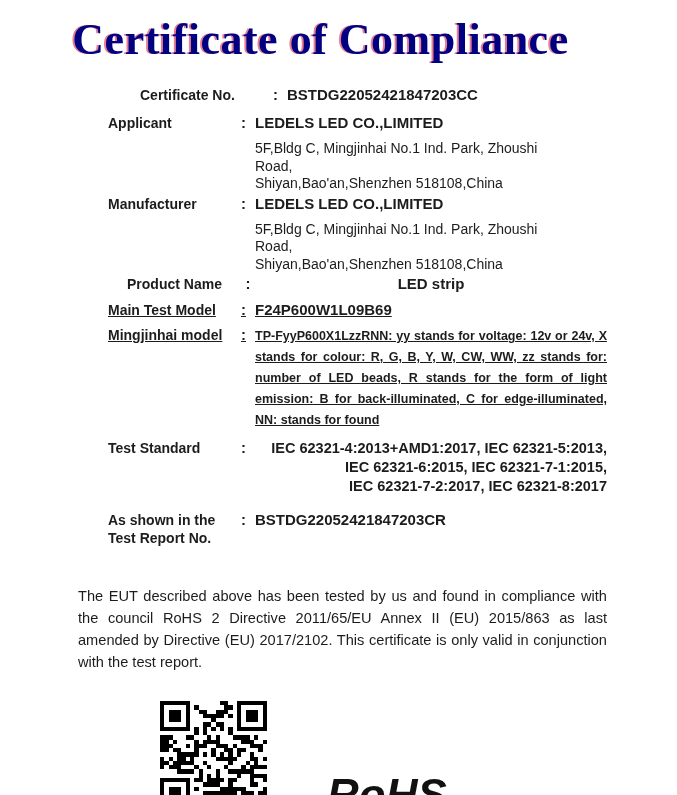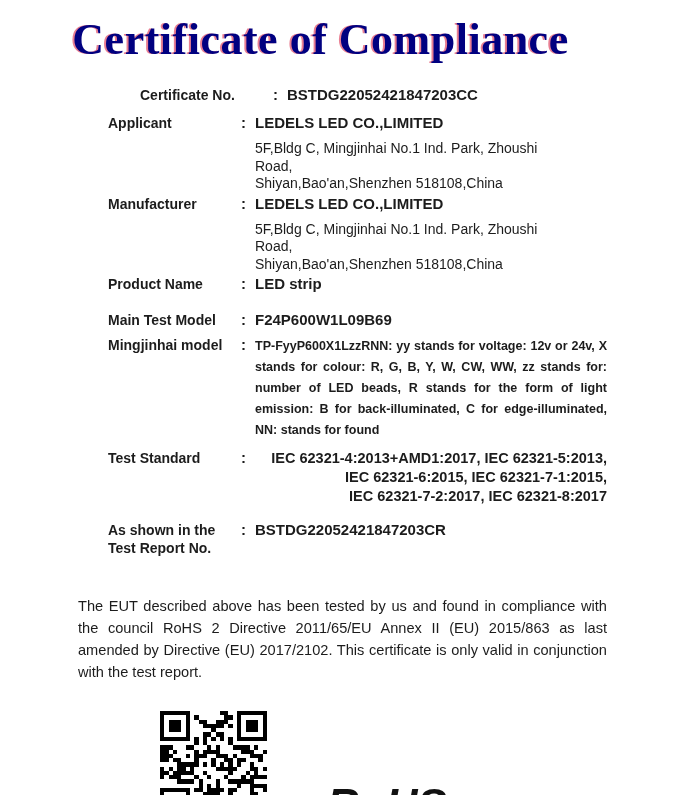--- a/index.html
+++ b/index.html
@@ -71,22 +71,22 @@
     text-align: right;
   }
   .address {
     margin: 8px 0 2px 147px;
     padding-right: 60px;
     font-size: 14px;
     line-height: 17.5px;
     white-space: pre-line;
   }
   .mb10 { margin-bottom: 10px; margin-left: 32px; }
-  .mb6  { margin-bottom: 18px; }
-  .mb7  { margin-bottom: 7px; }
+  .mb6  { margin-bottom: 8px; text-align: center; }
+  .mb7  { margin-bottom: 7px; text-decoration: underline; }
   .mt8  { margin-top: 8px; }
   .mt15 { margin-top: 15px; }
   
   .statement {
     margin-top: 38px;
     padding: 0 22px 0 30px;
     font-size: 14.6px;
     line-height: 22px;
     text-align: justify;
   }

